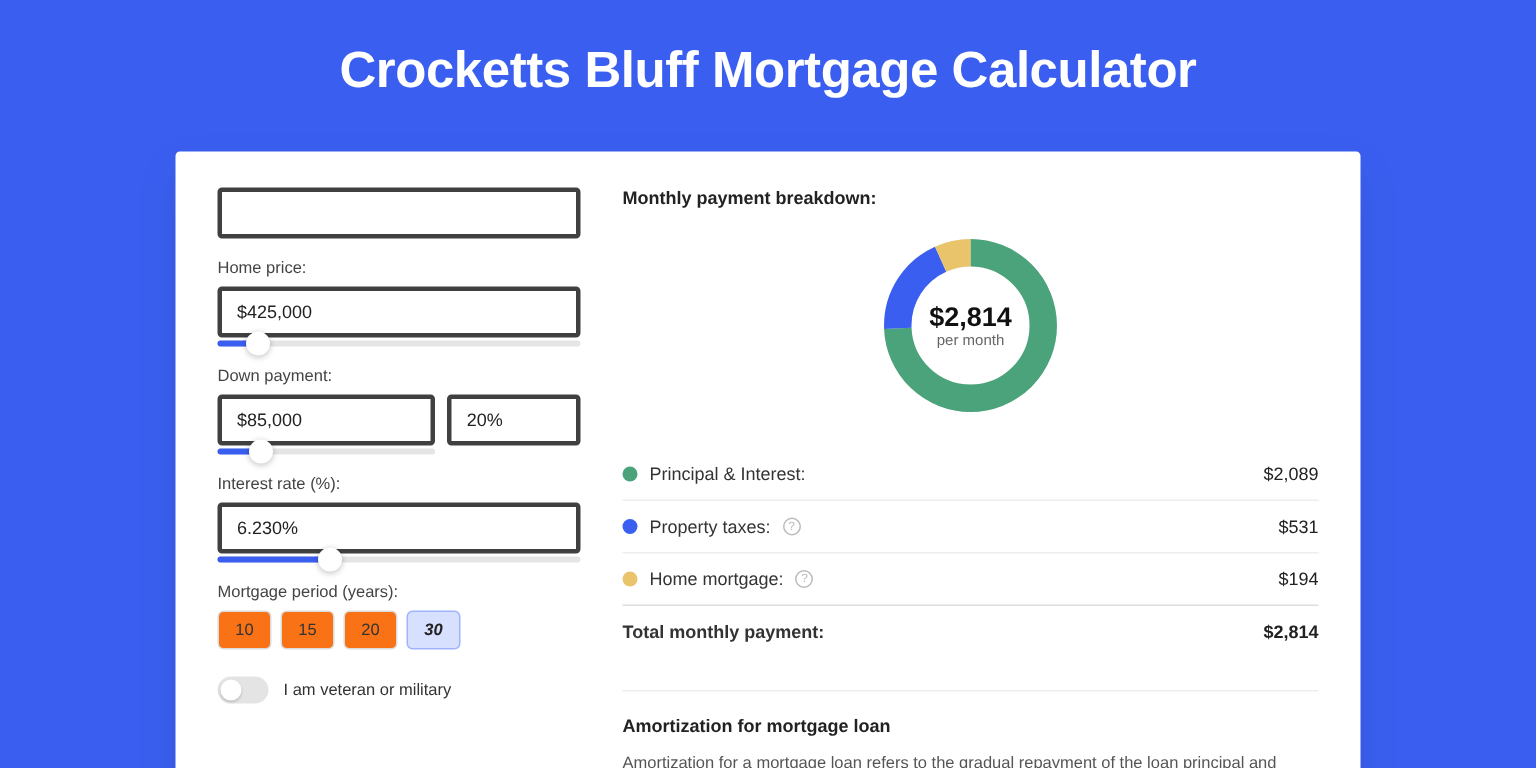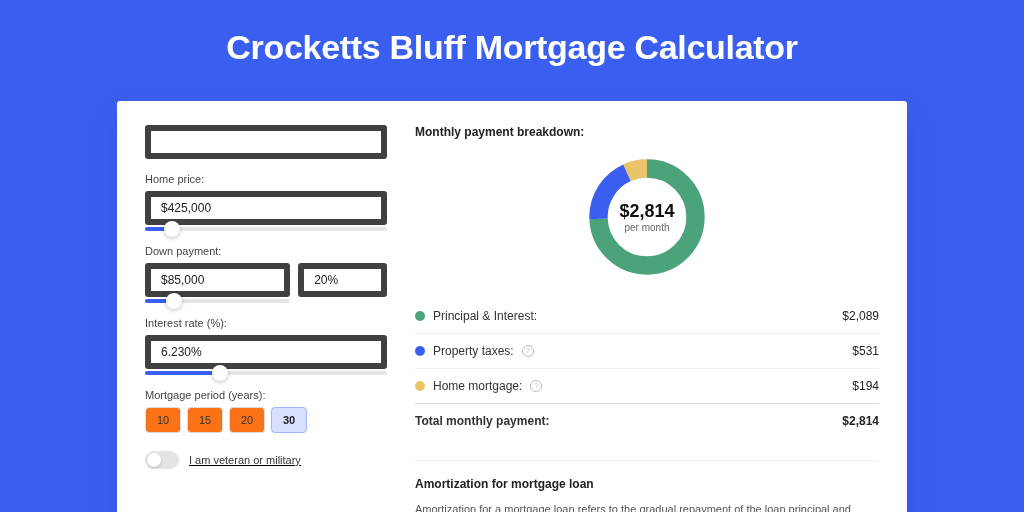--- a/index.html
+++ b/index.html
@@ -33,21 +33,21 @@
   .left { flex: 0 0 242px; }
   .right { flex: 1; }
   .field-label {
     font-size: 11px;
     color: #444;
     margin-bottom: 6px;
   }
   .input {
     width: 100%;
     height: 34px;
-    border: 6px solid #404040;
+    border: 3px solid #404040;
     border-radius: 3px;
     padding: 0 10px;
     font-size: 12px;
     color: #222;
     background: #fff;
   }
   .field-block { margin-bottom: 14px; position: relative; }
   .slider-track {
     height: 4px;
     background: #e5e5e5;
@@ -87,22 +87,23 @@
     font-size: 11px;
     color: #333;
     display:flex;align-items:center;justify-content:center;
     cursor: pointer;
   }
   .period-btn.active {
     background: #d7e0ff;
     border-color: #9fb3ff;
     font-weight: 600;
     color: #222;
-  }
-  .toggle-row { display:flex; align-items:center; gap:10px; margin-top:18px;text-decoration:underline; }
+    font-style: italic;
+  }
+  .toggle-row { display:flex; align-items:center; gap:10px; margin-top:18px; }
   .toggle {
     width: 34px; height: 18px; border-radius: 9px;
     background: #e4e4e4; position: relative; cursor:pointer;
   }
   .toggle-knob {
     position:absolute; left:2px; top:2px; width:14px;height:14px;
     background:#fff; border-radius:50%; box-shadow:0 1px 2px rgba(0,0,0,.2);
   }
   .toggle-label { font-size: 11px; color:#333; }
 

